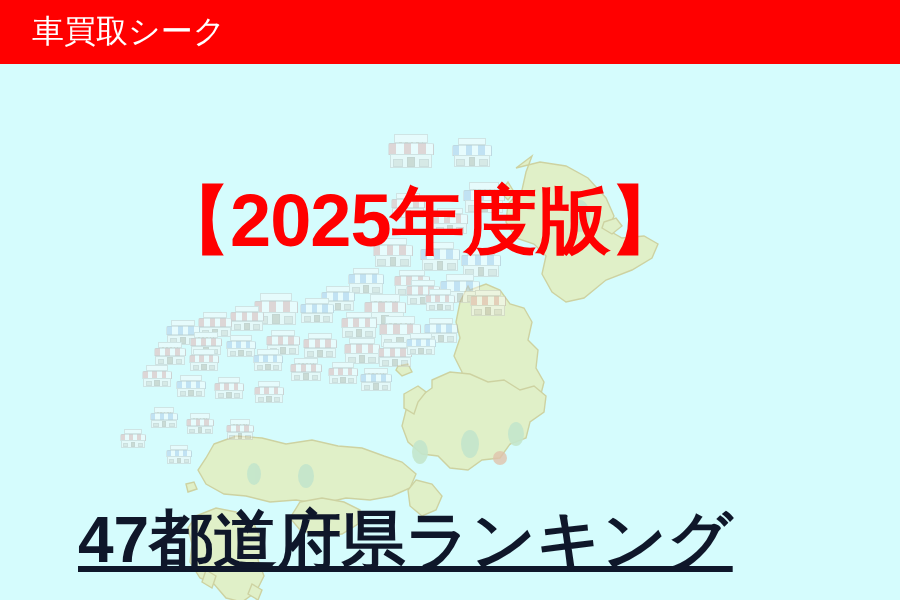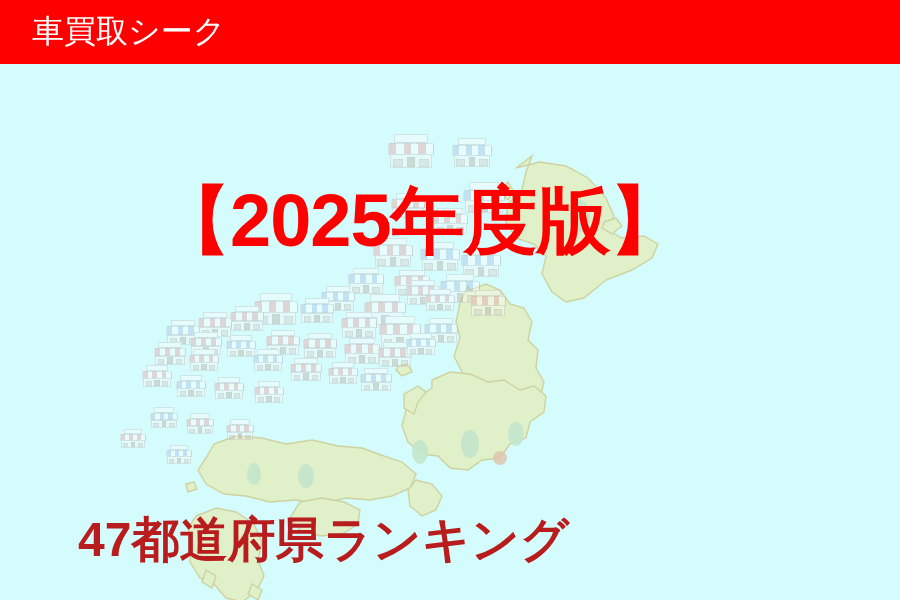--- a/index.html
+++ b/index.html
@@ -76,23 +76,24 @@
     letter-spacing:-1px;
   }
   #title-line-2{
     left:78px; top:248px;
     font-size:76px; line-height:80px;
     color:#ff0000;
     letter-spacing:0px;
   }
   #title-line-3{
     left:78px; top:440px;
-    font-size:48px; line-height:72px;
-    color:#b91c1c;
+    font-size:64px; line-height:72px;
+    color:#0f172a;
     letter-spacing:0px;
+    text-decoration:underline;
   }
 </style>
 </head>
 <body>
 
 <div id="header-bar">
   <div id="site-name">車買取シーク</div>
 </div>
 
 <div id="stage">

